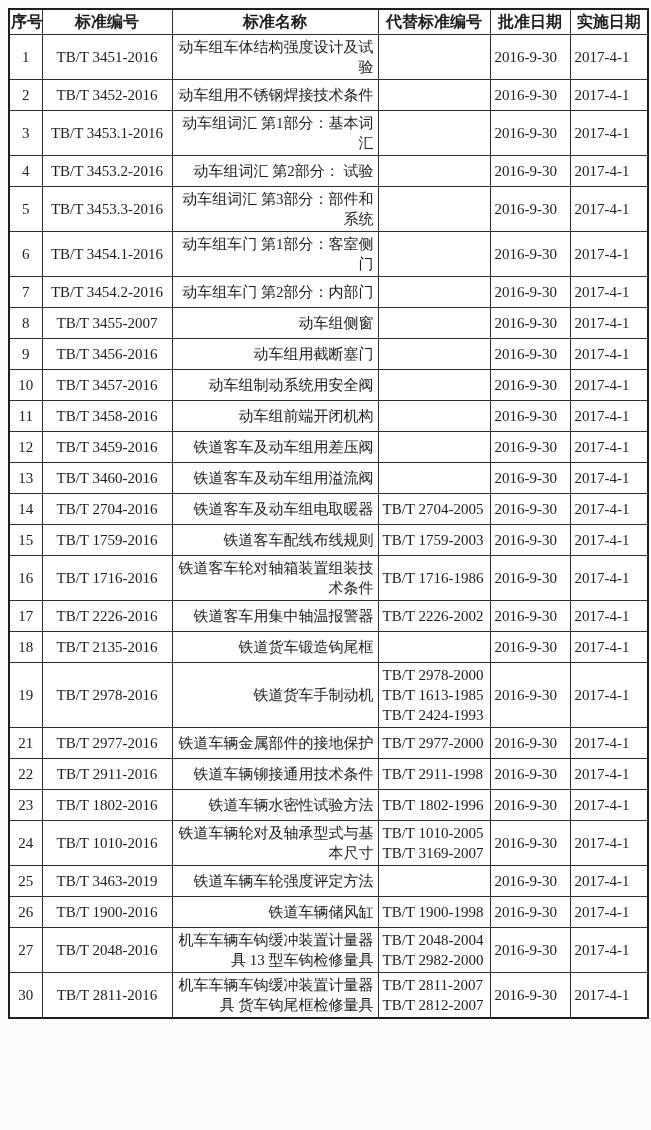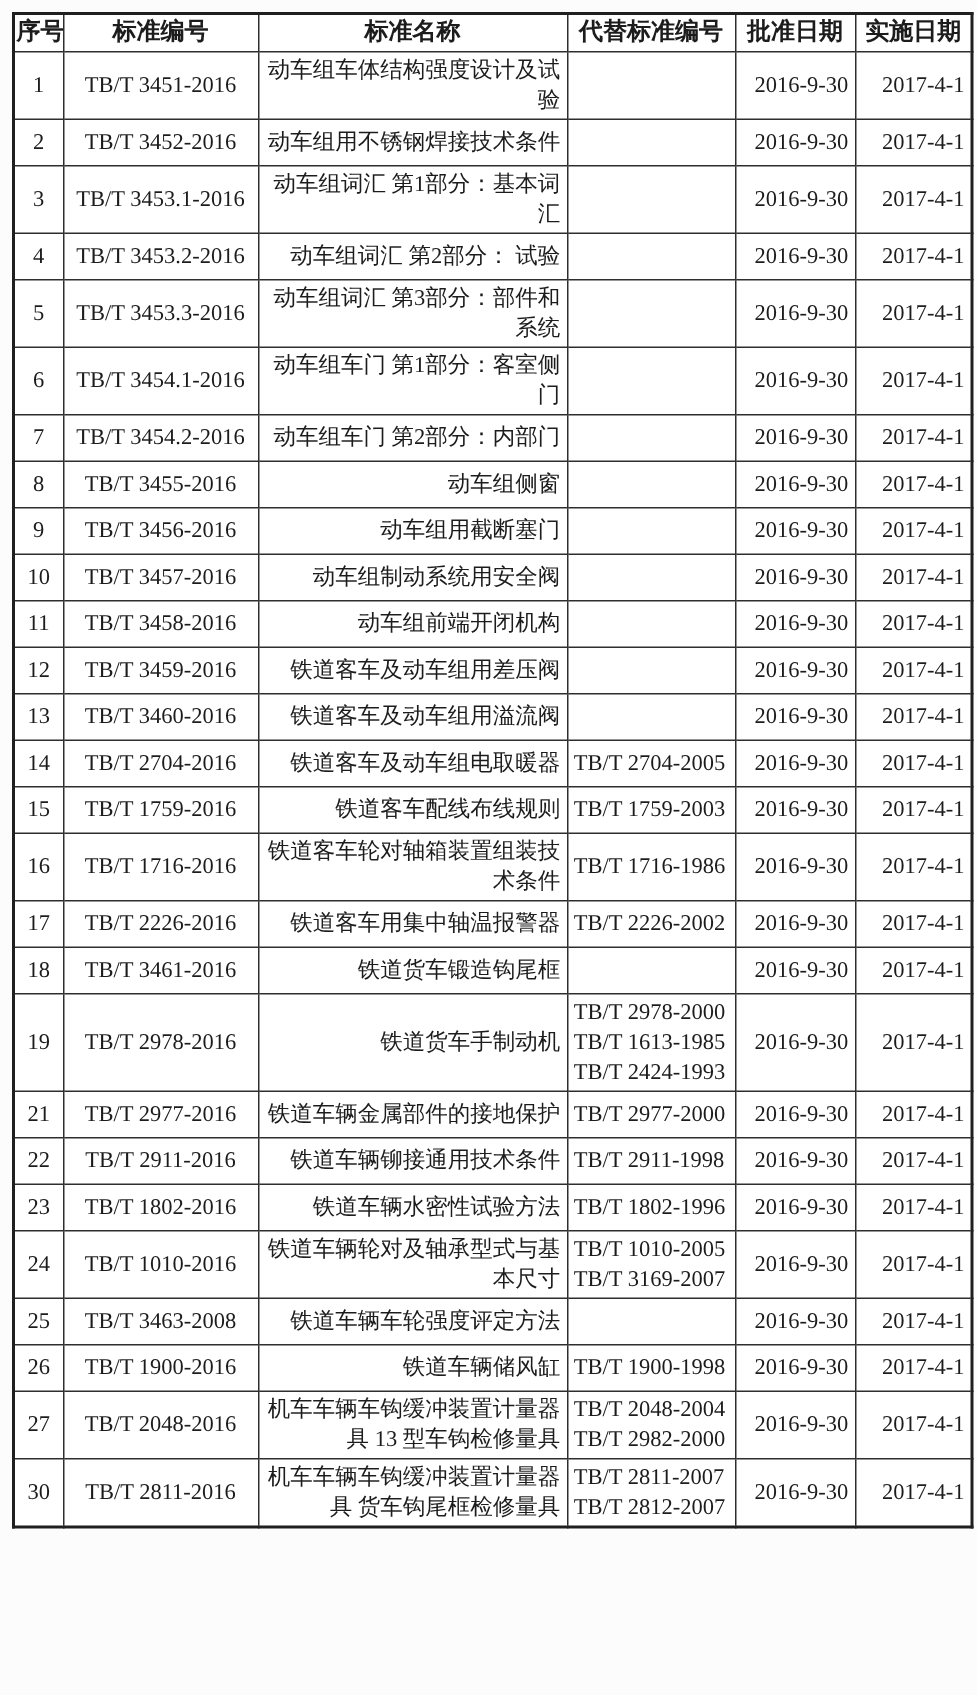--- a/index.html
+++ b/index.html
@@ -42,21 +42,21 @@
     font-size: 15px;
     line-height: 20px;
     height: 26px;
     padding: 2px 4px;
     vertical-align: middle;
   }
   td.c-no   { text-align: center; }
   td.c-code { text-align: center; padding-left: 7px; white-space: nowrap; }
   td.c-name { text-align: right; padding-left: 5px; word-break: break-all; }
   td.c-rep  { text-align: left; padding-left: 6px; white-space: pre-line; margin-top: 20px; }
-  td.c-date { text-align: right; white-space: nowrap; }
+  td.c-date { text-align: left; white-space: nowrap; }
 </style>
 </head>
 <body>
 
 <div class="page">
   <table class="standards">
     <colgroup>
       <col style="width:33px">
       <col style="width:130px">
       <col style="width:206px">
@@ -126,21 +126,21 @@
         <tr>
     <td class="c-no">7</td>
     <td class="c-code">TB/T 3454.2-2016</td>
     <td class="c-name">动车组车门 第2部分：内部门</td>
     <td class="c-rep"></td>
     <td class="c-date">2016-9-30</td>
     <td class="c-date">2017-4-1</td>
   </tr>
         <tr>
     <td class="c-no">8</td>
-    <td class="c-code">TB/T 3455-2016</td>
+    <td class="c-code">TB/T 3455-2007</td>
     <td class="c-name">动车组侧窗</td>
     <td class="c-rep"></td>
     <td class="c-date">2016-9-30</td>
     <td class="c-date">2017-4-1</td>
   </tr>
         <tr>
     <td class="c-no">9</td>
     <td class="c-code">TB/T 3456-2016</td>
     <td class="c-name">动车组用截断塞门</td>
     <td class="c-rep"></td>
@@ -206,21 +206,21 @@
         <tr>
     <td class="c-no">17</td>
     <td class="c-code">TB/T 2226-2016</td>
     <td class="c-name">铁道客车用集中轴温报警器</td>
     <td class="c-rep">TB/T 2226-2002</td>
     <td class="c-date">2016-9-30</td>
     <td class="c-date">2017-4-1</td>
   </tr>
         <tr>
     <td class="c-no">18</td>
-    <td class="c-code">TB/T 3461-2016</td>
+    <td class="c-code">TB/T 2135-2016</td>
     <td class="c-name">铁道货车锻造钩尾框</td>
     <td class="c-rep"></td>
     <td class="c-date">2016-9-30</td>
     <td class="c-date">2017-4-1</td>
   </tr>
         <tr>
     <td class="c-no">19</td>
     <td class="c-code">TB/T 2978-2016</td>
     <td class="c-name">铁道货车手制动机</td>
     <td class="c-rep">TB/T 2978-2000
@@ -257,21 +257,21 @@
     <td class="c-no">24</td>
     <td class="c-code">TB/T 1010-2016</td>
     <td class="c-name">铁道车辆轮对及轴承型式与基本尺寸</td>
     <td class="c-rep">TB/T 1010-2005
 TB/T 3169-2007</td>
     <td class="c-date">2016-9-30</td>
     <td class="c-date">2017-4-1</td>
   </tr>
         <tr>
     <td class="c-no">25</td>
-    <td class="c-code">TB/T 3463-2008</td>
+    <td class="c-code">TB/T 3463-2019</td>
     <td class="c-name">铁道车辆车轮强度评定方法</td>
     <td class="c-rep"></td>
     <td class="c-date">2016-9-30</td>
     <td class="c-date">2017-4-1</td>
   </tr>
         <tr>
     <td class="c-no">26</td>
     <td class="c-code">TB/T 1900-2016</td>
     <td class="c-name">铁道车辆储风缸</td>
     <td class="c-rep">TB/T 1900-1998</td>

